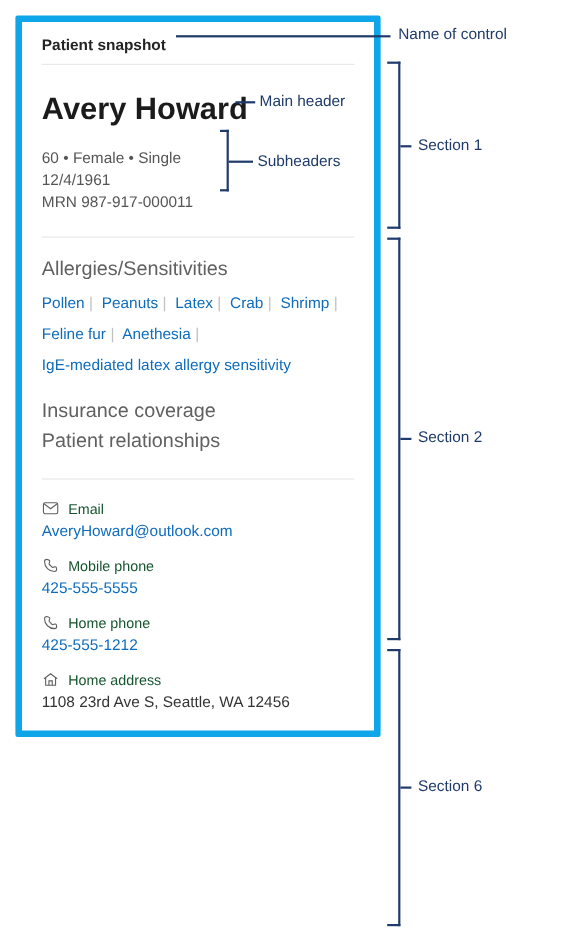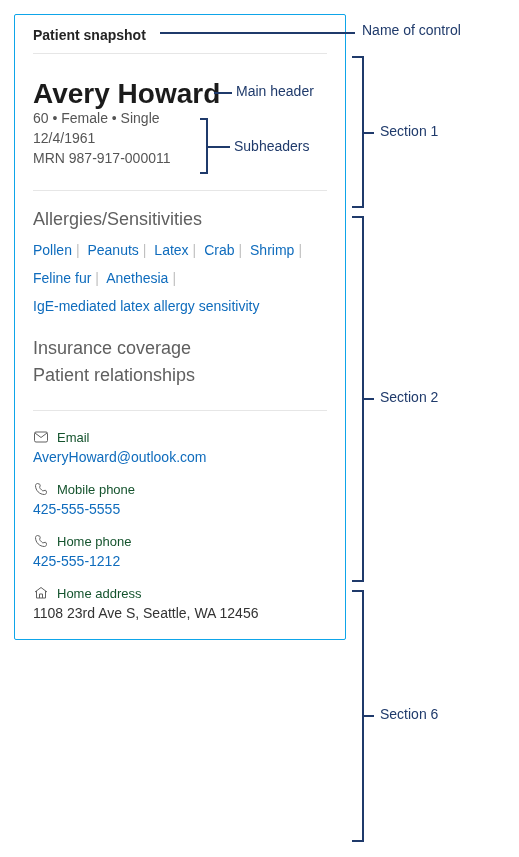--- a/index.html
+++ b/index.html
@@ -10,38 +10,38 @@
     height: 857px;
     position: relative;
     font-size: 14px;
     color: #333;
   }
   .card {
     position: absolute;
     left: 14px;
     top: 14px;
     width: 332px;
-    border: 1px solid #0ea5e9;
+    border: 6px solid #0ea5e9;
     border-radius: 2px;
     padding: 12px 18px 18px 18px;
     background: #fff;
   }
   .control-title {
     font-size: 14px;
     font-weight: 600;
     color: #242424;
     padding-bottom: 10px;
     border-bottom: 1px solid #e6e6e6;
   }
   .section-1 { padding-top: 24px; padding-bottom: 20px; }
   .main-header {
     font-size: 28px;
     font-weight: 600;
     color: #1b1b1b;
-    margin-bottom: 0;
+    margin-bottom: 20px;
   }
   .sub-line { font-size: 14px; color: #555; margin-bottom: 4px; }
   .divider { border: none; border-top: 1px solid #e6e6e6; margin: 0; }
   .section-2 { padding-top: 18px; padding-bottom: 18px; }
   .group-label { font-size: 18px; color: #606060; margin-bottom: 6px; }
   .link-list { line-height: 2.0; margin-bottom: 18px; }
   .link-list:last-child { margin-bottom: 0; }
   .link-item { color: #0f6cbd; text-decoration: none; white-space: nowrap; }
   .sep { color: #c0c0c0; margin: 0 4px; }
   .section-3 { padding-top: 18px; }

